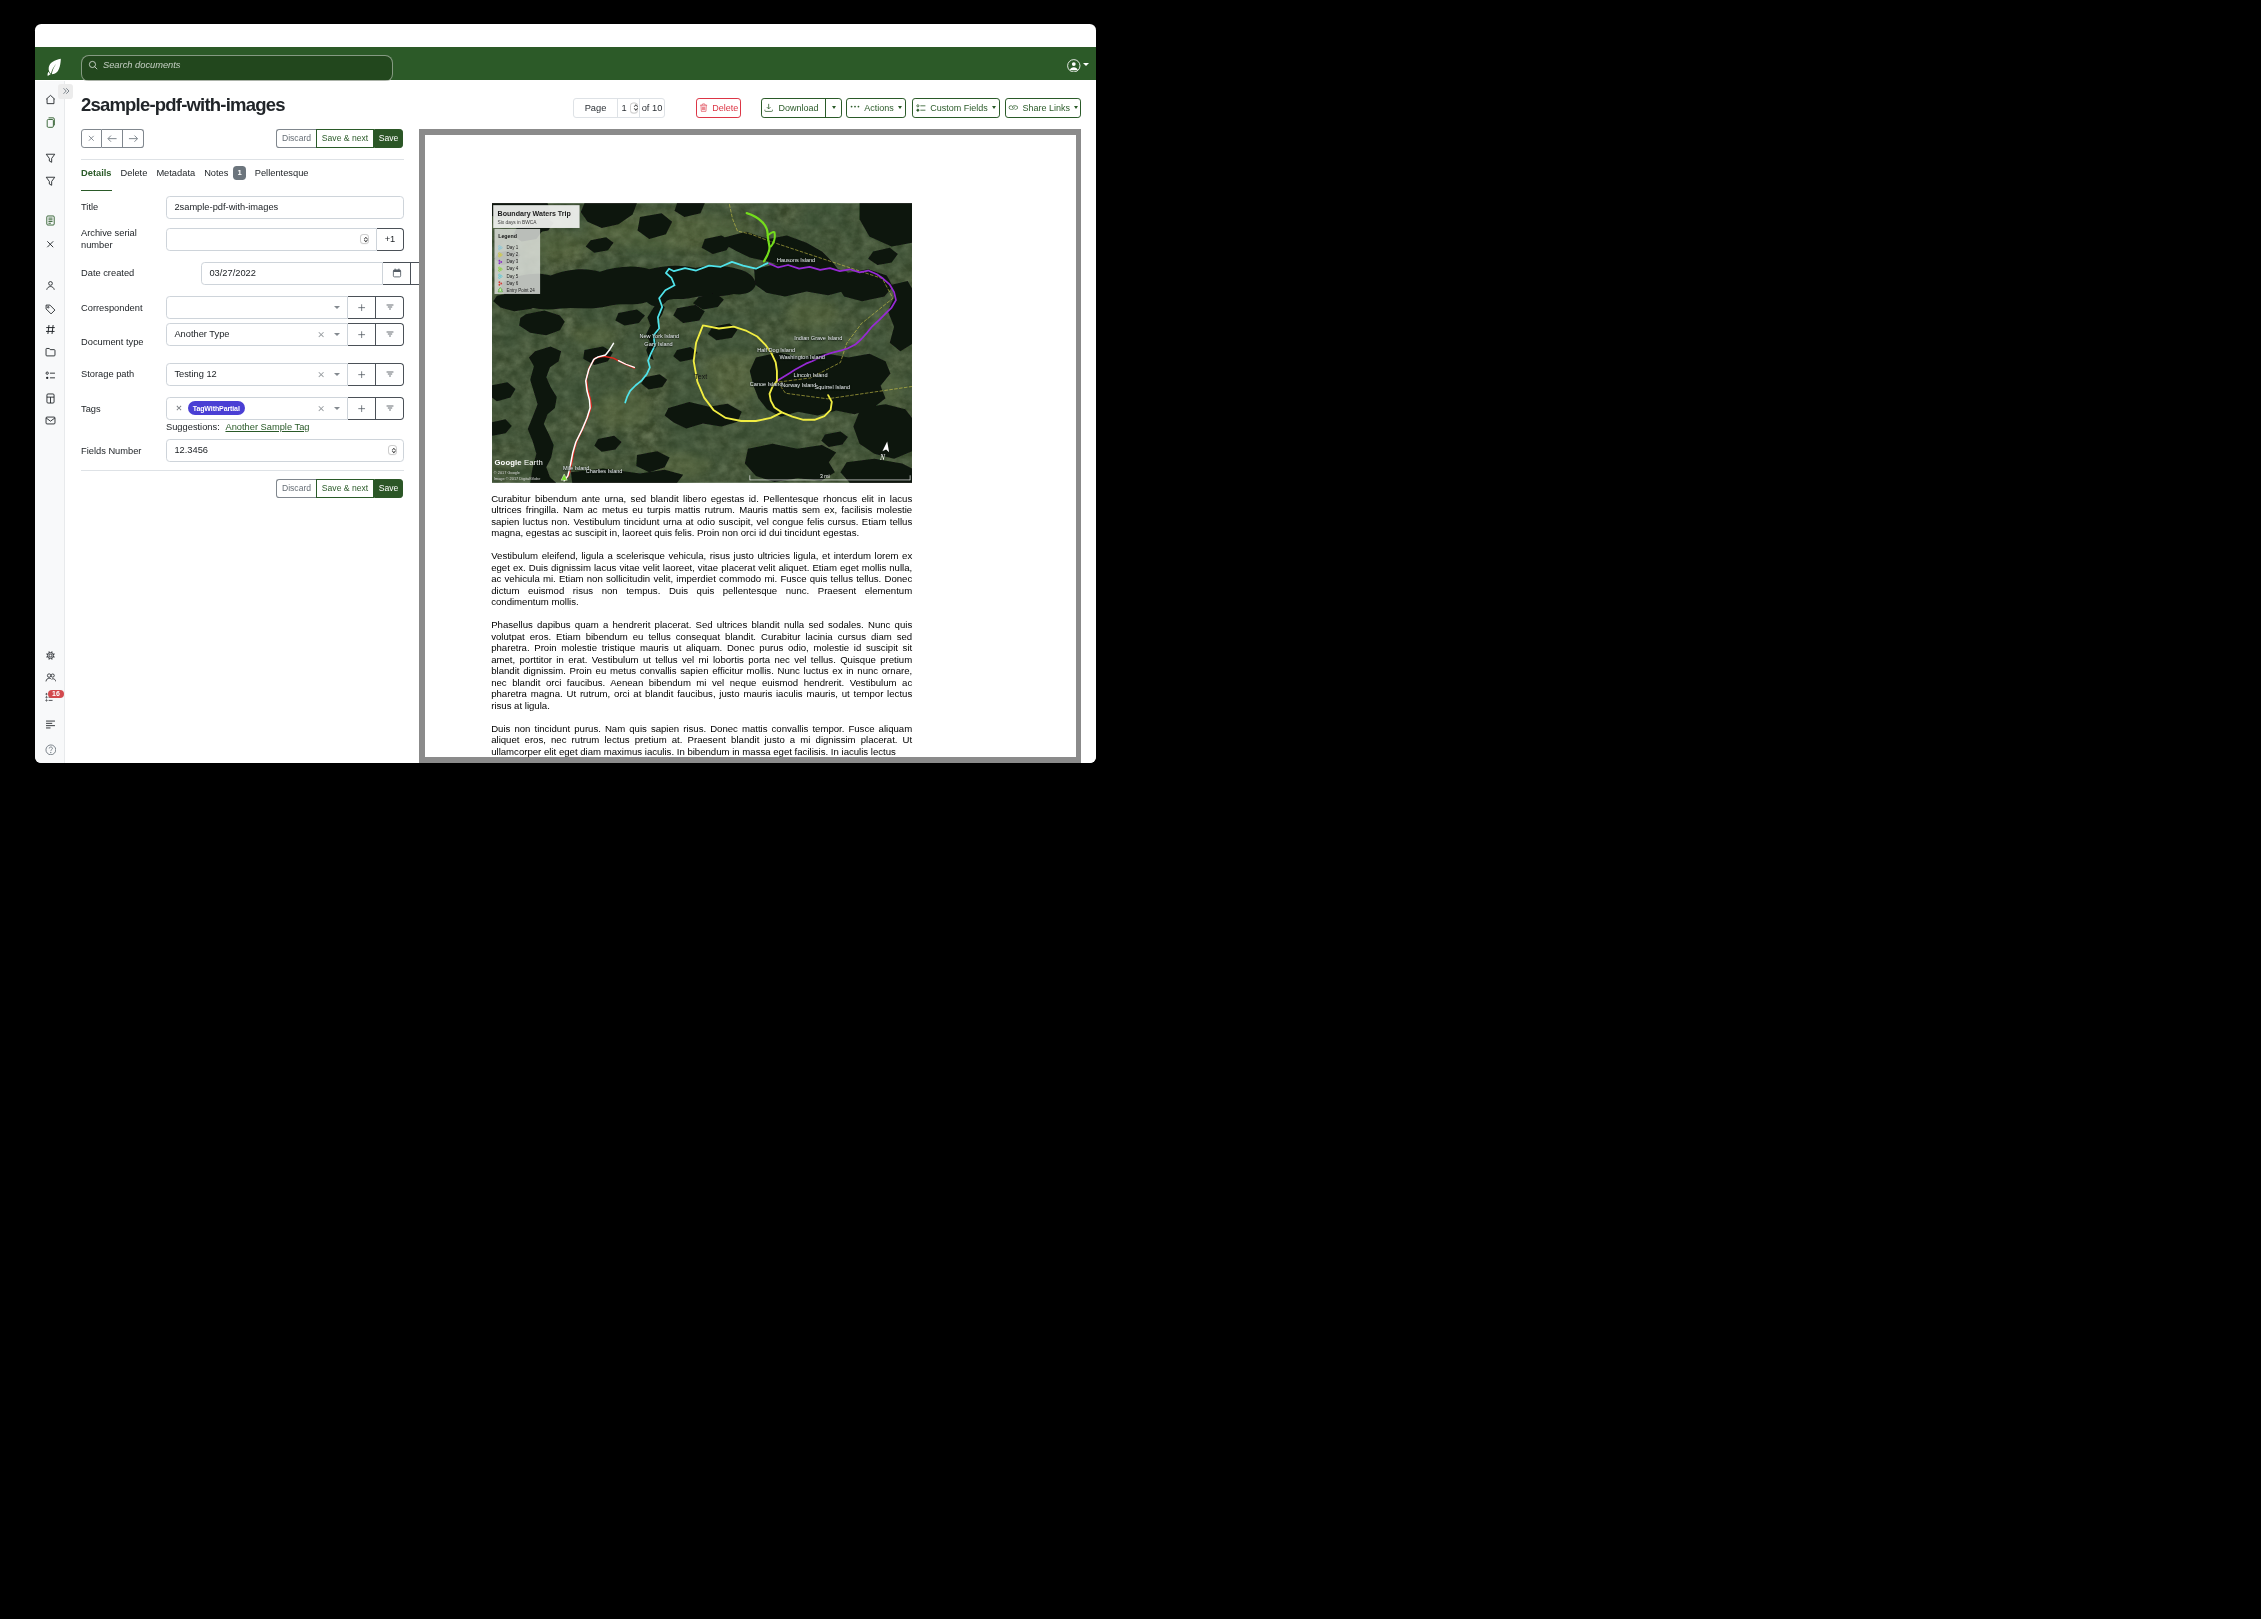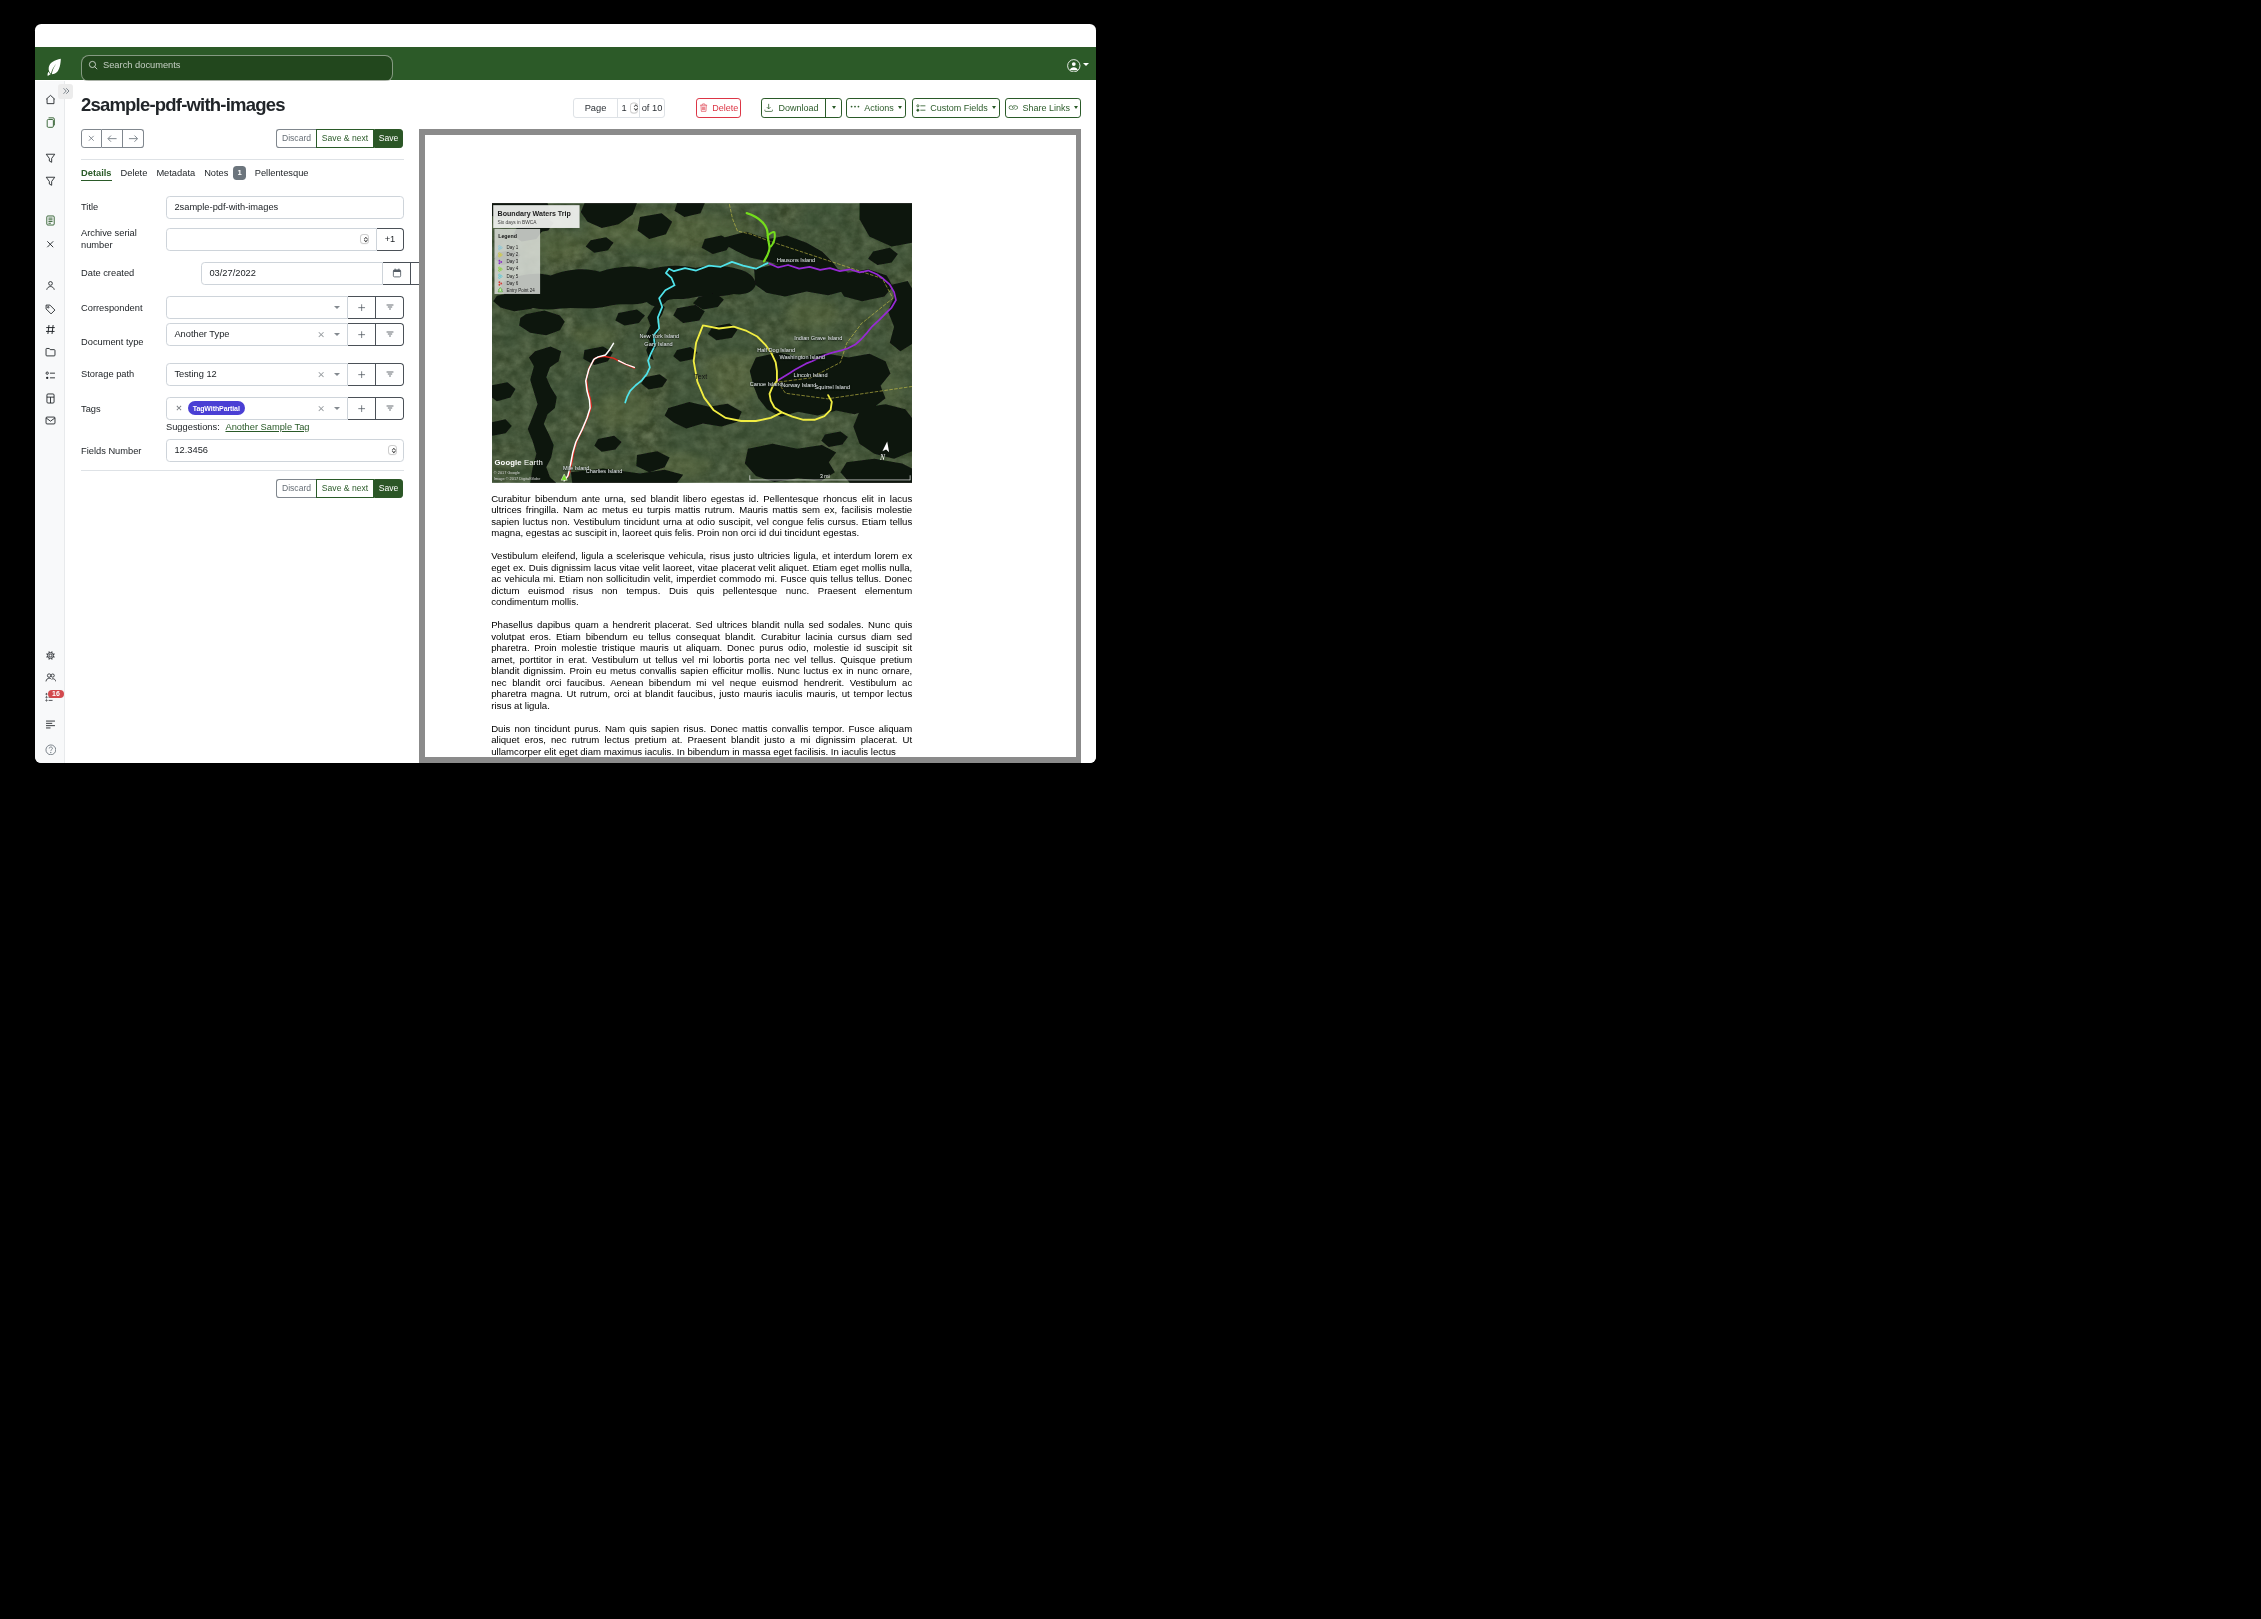--- a/index.html
+++ b/index.html
@@ -7,21 +7,21 @@
   .window { position:absolute; left:35px; top:23.5px; width:1061px; height:739px; background:#fff; border-radius:6.2px; overflow:hidden; }
   .titlebar { position:absolute; left:0; top:0; width:100%; height:23.5px; background:#f6f6f5; border-bottom:0.6px solid #dcdcdc; }
   .tl { position:absolute; top:8px; width:7.7px; height:7.7px; border-radius:50%; }
   .tl1 { left:7.7px; background:#ee6a5f; }
   .tl2 { left:20px; background:#f5bd4f; }
   .tl3 { left:32px; background:#61c354; }
   .wtitle { position:absolute; top:6.5px; left:0; width:1061px; text-align:center; font-size:8.3px; font-weight:bold; color:#3d3d3d; letter-spacing:0.1px;}
   .shareic { position:absolute; top:6.8px; left:1044px; }
   .navbar { position:absolute; left:0; top:23.5px; width:100%; height:33px; background:#2c5a28; }
   .leaf { position:absolute; left:10.5px; top:11px; }
-  .searchbox { position:absolute; left:46px; top:7.8px; width:312px; height:27px; background:rgba(16,36,10,0.35); border:0.6px solid rgba(255,255,255,0.45); border-radius:8px; color:rgba(255,255,255,0.72); font-size:9.3px; line-height:18.5px; padding-left:21px; }
+  .searchbox { position:absolute; left:46px; top:7.8px; width:312px; height:27px; background:rgba(16,36,10,0.35); border:0.6px solid rgba(255,255,255,0.45); border-radius:8px; color:rgba(255,255,255,0.72); font-size:9.3px; line-height:18.5px; padding-left:21px;font-style:italic; }
   .searchbox svg { position:absolute; left:6.2px; top:4.3px; }
   .avatarwr { position:absolute; left:1032px; top:11.7px; }
   .caretdn { display:inline-block; width:0; height:0; border-left:3.1px solid transparent; border-right:3.1px solid transparent; border-top:3.4px solid #fff; }
   .av-caret { position:absolute; left:1048px; top:16.4px; }
   .sidebar { position:absolute; left:0; top:57px; width:30px; height:683px; background:#f8f9fa; border-right:0.6px solid #e8eaec; }
   .sic { position:absolute; left:9.6px; }
   .expandbtn { position:absolute; left:23px; top:60px; width:15px; height:15px; background:#ececec; border-radius:3.1px; color:#6c757d; text-align:center; }
   .content { position:absolute; left:30px; top:57px; right:0; bottom:0; background:#fff; }
 
   h3.doctitle { position:absolute; left:46px; top:72px; font-size:18.5px; line-height:18.5px; font-weight:bold; color:#212529; letter-spacing:-0.8px; }
@@ -45,21 +45,21 @@
   .xgrp .b { width:21px; border:0.6px solid #80878e; border-left-width:0; color:#5f6771; }
   .xgrp .b:first-child { border-left-width:0.6px; border-radius:3.1px 0 0 3.1px; }
   .xgrp .b:last-child { border-radius:0 3.1px 3.1px 0; }
   .savegrp { left:241px; top:105px; }
   .savegrp .b1 { width:40px; border:0.6px solid #80878e; border-right:0; border-radius:3.1px 0 0 3.1px; color:#666e76; }
   .savegrp .b2 { width:58px; border:0.6px solid #2a5a28; color:#2a5a28; }
   .savegrp .b3 { width:29px; background:#2b5626; border:0.6px solid #2b5626; color:#fff; border-radius:0 3.1px 3.1px 0; }
   .grp2 { top:455px; }
   .hr { position:absolute; left:46px; width:323px; height:0.6px; background:#dee2e6; }
   .tabs { position:absolute; left:46px; top:143px; font-size:9.3px; line-height:12.3px; color:#212529; display:flex; }
-  .tab { margin-right:9px; padding-bottom:0; }
+  .tab { margin-right:9px; padding-bottom:10px; }
   .tab.active { color:#2a5a28; font-weight:bold; border-bottom:1.5px solid #2a5a28; }
   .notebadge { display:inline-block; background:#6c757d; color:#fff; font-size:7.7px; font-weight:bold; border-radius:3.7px; padding:0.9px 4px; margin-left:5px; position:relative; top:-0.6px;}
   .flabel { position:absolute; left:46px; font-size:9.3px; color:#212529; line-height:12.3px; }
   .fgroup { position:absolute; left:131px; width:238px; height:23.5px; display:flex; }
   .fctl { flex:1; border:0.6px solid #ced4da; border-radius:3.7px; height:23.5px; font-size:9.3px; color:#212529; display:flex; align-items:center; padding:0 7.4px; position:relative; background:#fff;}
   .fctl.grouped { border-radius:3.7px 0 0 3.7px; }
   .abtn { width:28px; height:23.5px; border:0.6px solid #4b5158; border-left:0; display:flex; align-items:center; justify-content:center; background:#fff; }
   .abtn.last { border-radius:0 3.7px 3.7px 0; }
   .abtn.f1 { border-radius:0; }
   .selx { color:#999ea2; font-size:9.3px; margin-left:auto; }

